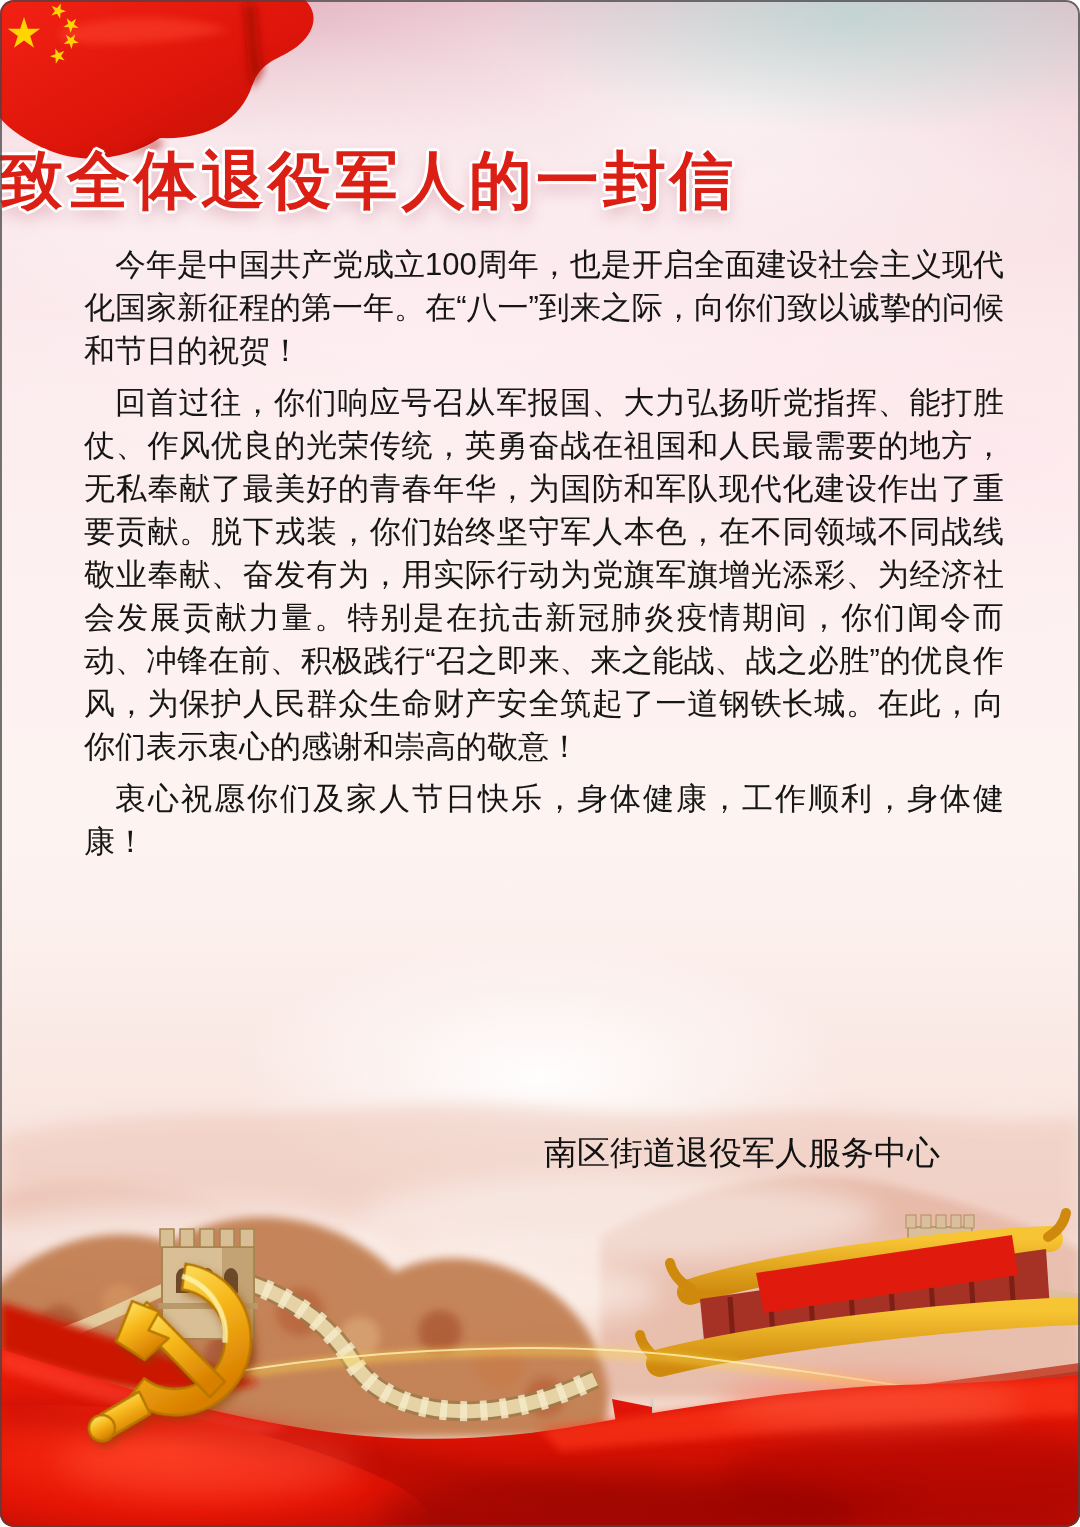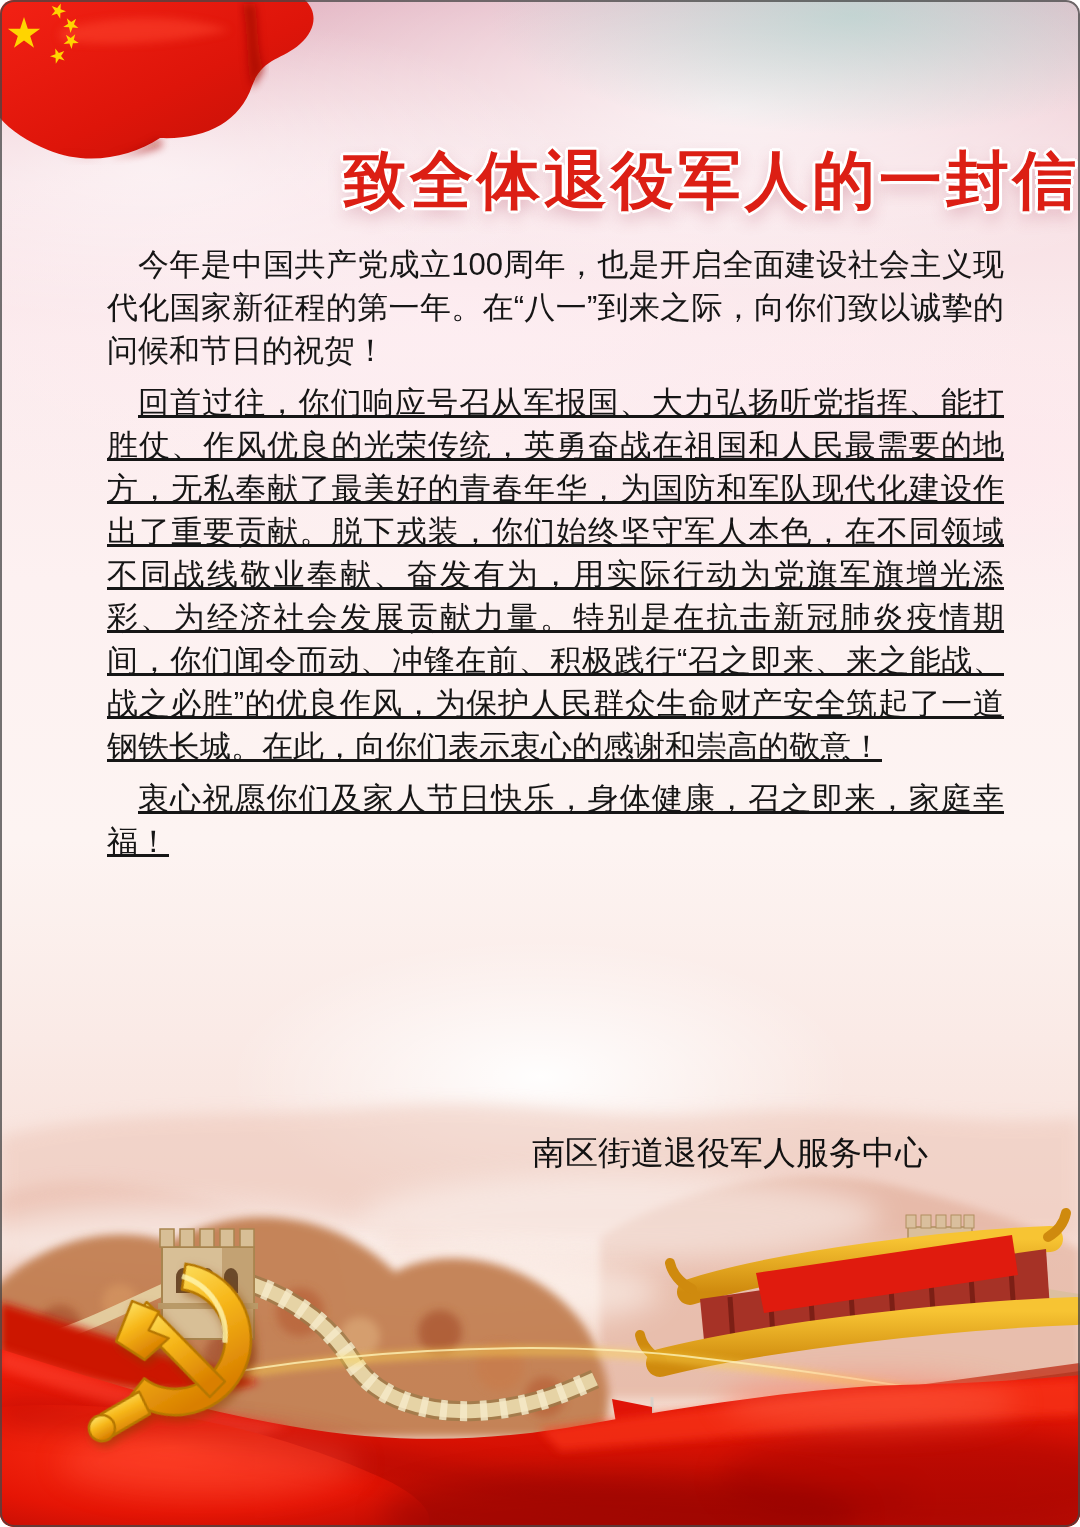--- a/index.html
+++ b/index.html
@@ -18,38 +18,38 @@
       radial-gradient(640px 240px at 88% 30%, rgba(255,228,236,.45), rgba(255,228,236,0) 75%),
       linear-gradient(180deg,#e5bac7 0%,#efccd4 6%,#f7dee3 12%,#fbeaec 22%,#fdf1f1 38%,#fdf4f2 55%,#faeae6 68%,#f7e0d8 79%,#f4d9cc 89%,#f1d3c6 100%);
   }
   .frame {
     position:absolute; inset:0; z-index:40; pointer-events:none;
     border:2px solid rgba(70,70,70,.75); border-radius:14px;
   }
   .flag-svg { position:absolute; top:0; left:0; z-index:6; }
   .poster-title {
     position:absolute; top:138px; left:0; right:0; z-index:8;
-    margin:0; text-align:right;
+    margin:0; text-align:left;
     font-size:63px; font-weight:bold; letter-spacing:4px;
     color:#dc1f14;
     text-shadow:
       -3px 0 0 #ffffff, 3px 0 0 #ffffff, 0 -3px 0 #ffffff, 0 3px 0 #ffffff,
       -2px -2px 0 #ffffff, 2px 2px 0 #ffffff, -2px 2px 0 #ffffff, 2px -2px 0 #ffffff,
       0 8px 16px rgba(186,92,112,.45);
   }
   .letter {
     position:absolute; top:243px; left:84px; right:76px; z-index:8;
     font-size:31px; line-height:43px; color:#161616;
-    text-align:justify; text-justify:inter-character; word-break:break-all;margin-left:23px;
+    text-align:justify; text-justify:inter-character; word-break:break-all;
   }
   .letter p { margin:0; text-indent:1em; }
-  .letter p + p { margin-top:9px;text-decoration:underline; }
+  .letter p + p { margin-top:9px; }
   .signature-block {
     position:absolute; top:1128px; left:520px; width:420px; z-index:8;
-    text-align:center; font-size:33px; line-height:49px; color:#121212;
+    text-align:right; font-size:33px; line-height:49px; color:#121212;
   }
   .scene-svg { position:absolute; left:0; top:1077px; z-index:4; }
 </style>
 </head>
 <body>
 
 <div class="poster">
 
   <svg class="flag-svg" width="350" height="200" viewBox="0 0 350 200" aria-hidden="true">
     <defs>
@@ -73,21 +73,21 @@
       <path transform="translate(71,41) scale(8) rotate(-40)" d="M0,-1 L0.225,-0.309 L0.951,-0.309 L0.363,0.118 L0.588,0.809 L0,0.382 L-0.588,0.809 L-0.363,0.118 L-0.951,-0.309 L-0.225,-0.309 Z"></path>
       <path transform="translate(58,56) scale(8) rotate(-20)" d="M0,-1 L0.225,-0.309 L0.951,-0.309 L0.363,0.118 L0.588,0.809 L0,0.382 L-0.588,0.809 L-0.363,0.118 L-0.951,-0.309 L-0.225,-0.309 Z"></path>
     </g>
   </svg>
 
   <h1 class="poster-title">致全体退役军人的一封信</h1>
 
   <div class="letter">
     <p>今年是中国共产党成立100周年，也是开启全面建设社会主义现代化国家新征程的第一年。在“八一”到来之际，向你们致以诚挚的问候和节日的祝贺！</p>
     <p>回首过往，你们响应号召从军报国、大力弘扬听党指挥、能打胜仗、作风优良的光荣传统，英勇奋战在祖国和人民最需要的地方，无私奉献了最美好的青春年华，为国防和军队现代化建设作出了重要贡献。脱下戎装，你们始终坚守军人本色，在不同领域不同战线敬业奉献、奋发有为，用实际行动为党旗军旗增光添彩、为经济社会发展贡献力量。特别是在抗击新冠肺炎疫情期间，你们闻令而动、冲锋在前、积极践行“召之即来、来之能战、战之必胜”的优良作风，为保护人民群众生命财产安全筑起了一道钢铁长城。在此，向你们表示衷心的感谢和崇高的敬意！</p>
-    <p>衷心祝愿你们及家人节日快乐，身体健康，召之即来，家庭幸福！</p>
+    <p>衷心祝愿你们及家人节日快乐，身体健康，工作顺利，身体健康！</p>
   </div>
 
   <div class="signature-block">
     <div>南区街道退役军人服务中心</div>
   </div>
 
   <svg class="scene-svg" width="1080" height="450" viewBox="0 0 1080 450" aria-hidden="true">
     <defs>
       <linearGradient id="goldGrad" x1="0" y1="0" x2="0.3" y2="1">
         <stop offset="0" stop-color="#ffef7a"></stop>

